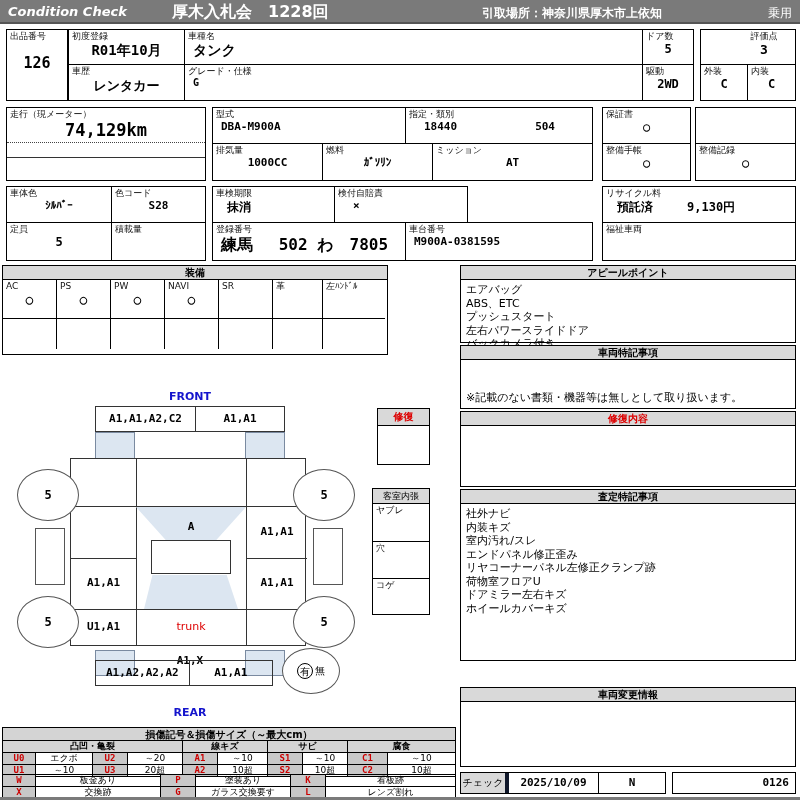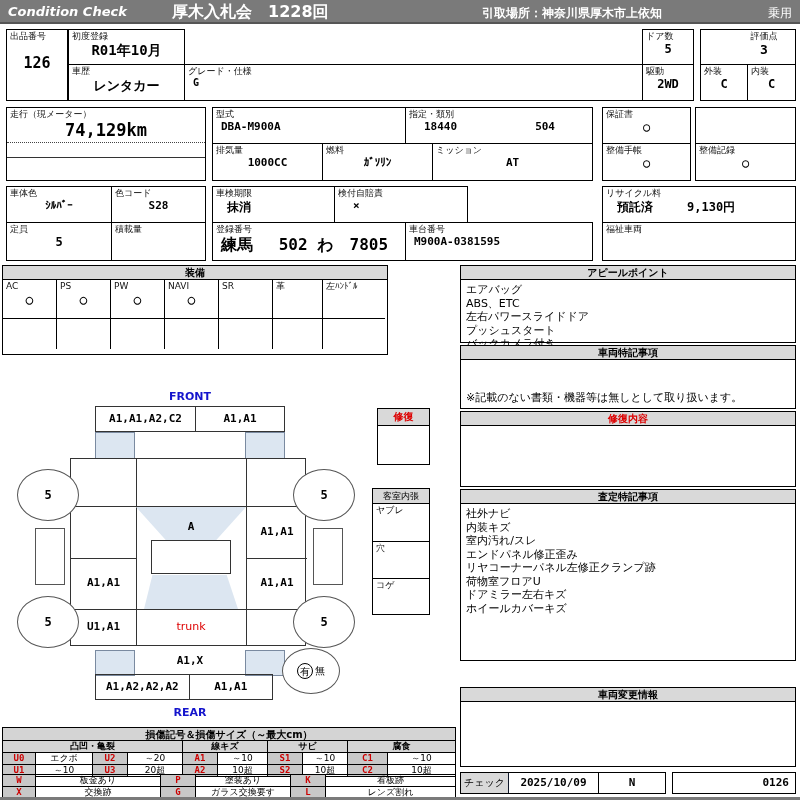--- a/index.html
+++ b/index.html
@@ -43,20 +43,24 @@
     <span class="val" style="font-size:15px; margin-top:12px;">126</span>
   </div>
   <div class="box" style="left:68px; top:29px; width:117px; height:36px;">
     <span class="lbl">初度登録</span>
     <span class="val" style="font-size:14px;">R01年10月</span>
   </div>
   <div class="box" style="left:68px; top:64px; width:117px; height:37px;">
     <span class="lbl">車歴</span>
     <span class="val" style="font-size:13px;">レンタカー</span>
   </div>
+  <div class="box" style="left:184px; top:29px; width:459px; height:36px;">
+    <span class="lbl">車種名</span>
+    <span class="val valL" style="font-size:14px;">タンク</span>
+  </div>
   <div class="box" style="left:184px; top:64px; width:459px; height:37px;">
     <span class="lbl">グレード・仕様</span>
     <span class="val valL" style="font-size:10px;">G</span>
   </div>
   <div class="box" style="left:642px; top:29px; width:52px; height:36px;">
     <span class="lbl">ドア数</span>
     <span class="val" style="font-size:12px;">5</span>
   </div>
   <div class="box" style="left:642px; top:64px; width:52px; height:37px;">
     <span class="lbl">駆動</span>
@@ -225,21 +229,21 @@
       <div class="abs dmark" style="left:0; top:100px; width:65px; line-height:48px;">A1,A1</div>
       <div class="abs dmark" style="left:176px; top:100px; width:60px; line-height:48px;">A1,A1</div>
       <div class="abs dmark" style="left:0; top:151px; width:65px; line-height:34px;">U1,A1</div>
       <div class="abs red" style="left:65px; top:151px; width:110px; text-align:center; line-height:34px; font-size:11px;">trunk</div>
     </div>
 
     <div class="abs shade" style="left:95px; top:264px; width:40px; height:26px;"></div>
     <div class="abs shade" style="left:245px; top:264px; width:40px; height:26px;"></div>
     <div class="abs dmark" style="left:135px; top:268px; width:110px;">A1,X</div>
 
-    <div class="abs" style="left:95px; top:288px; width:178px; height:26px; border:1px solid #333; display:flex;">
+    <div class="abs" style="left:95px; top:274px; width:178px; height:26px; border:1px solid #333; display:flex;">
       <div class="dmark" style="width:100px; border-right:1px solid #333; line-height:24px;">A1,A2,A2,A2</div>
       <div class="dmark" style="width:88px; line-height:24px;">A1,A1</div>
     </div>
     <div class="abs blue" style="left:95px; top:320px; width:190px; text-align:center; font-size:11px; font-weight:bold;">REAR</div>
 
     <div class="wheel" style="left:17px; top:83px;">5</div>
     <div class="wheel" style="left:293px; top:83px;">5</div>
     <div class="wheel" style="left:17px; top:210px;">5</div>
     <div class="wheel" style="left:293px; top:210px;">5</div>
 
@@ -267,22 +271,22 @@
           <span class="lbl">コゲ</span>
         </div>
     </div>
   </div>
 
   <div class="sec" style="left:460px; top:265px; width:336px; height:78px;">
     <div class="sec-hdr">アピールポイント</div>
     <div class="sec-body">
       <div>エアバッグ</div>
       <div>ABS、ETC</div>
+      <div>プッシュスタート</div>
       <div>左右パワースライドドア</div>
-      <div>プッシュスタート</div>
       <div>バックカメラ付き</div>
     </div>
   </div>
 
   <div class="sec" style="left:460px; top:345px; width:336px; height:64px;">
     <div class="sec-hdr">車両特記事項</div>
     <div class="sec-body abs" style="left:0; right:0; bottom:1px;">※記載のない書類・機器等は無しとして取り扱います。</div>
   </div>
 
   <div class="sec" style="left:460px; top:411px; width:336px; height:76px;">
@@ -303,21 +307,21 @@
       <div>ホイールカバーキズ</div>
     </div>
   </div>
 
   <div class="sec" style="left:460px; top:687px; width:336px; height:80px;">
     <div class="sec-hdr">車両変更情報</div>
     <div class="sec-body"></div>
   </div>
 
   <div class="box" style="left:460px; top:772px; width:206px; height:22px; display:flex;">
-    <div style="width:48px; background:#d9d9d9; border-right:1px solid #0f172a; font-size:10px; line-height:20px; text-align:center;">チェック</div>
+    <div style="width:48px; background:#d9d9d9; border-right:4px solid #0f172a; font-size:10px; line-height:20px; text-align:center;">チェック</div>
     <div style="width:90px; border-right:1px solid #000; font-size:11px; font-weight:bold; line-height:20px; text-align:center; font-family:'DejaVu Sans Mono',monospace;">2025/10/09</div>
     <div style="flex:1; font-size:11px; font-weight:bold; line-height:20px; text-align:center; font-family:'DejaVu Sans Mono',monospace;">N</div>
   </div>
   <div class="box" style="left:672px; top:772px; width:124px; height:22px; text-align:right; font-size:11px; font-weight:bold; line-height:20px; padding-right:6px; font-family:'DejaVu Sans Mono',monospace;">0126</div>
 
   <table class="abs" style="left:2px; top:727px; width:453px;">
     <colgroup>
         <col style="width:33px">
         <col style="width:57px">
         <col style="width:35px">

